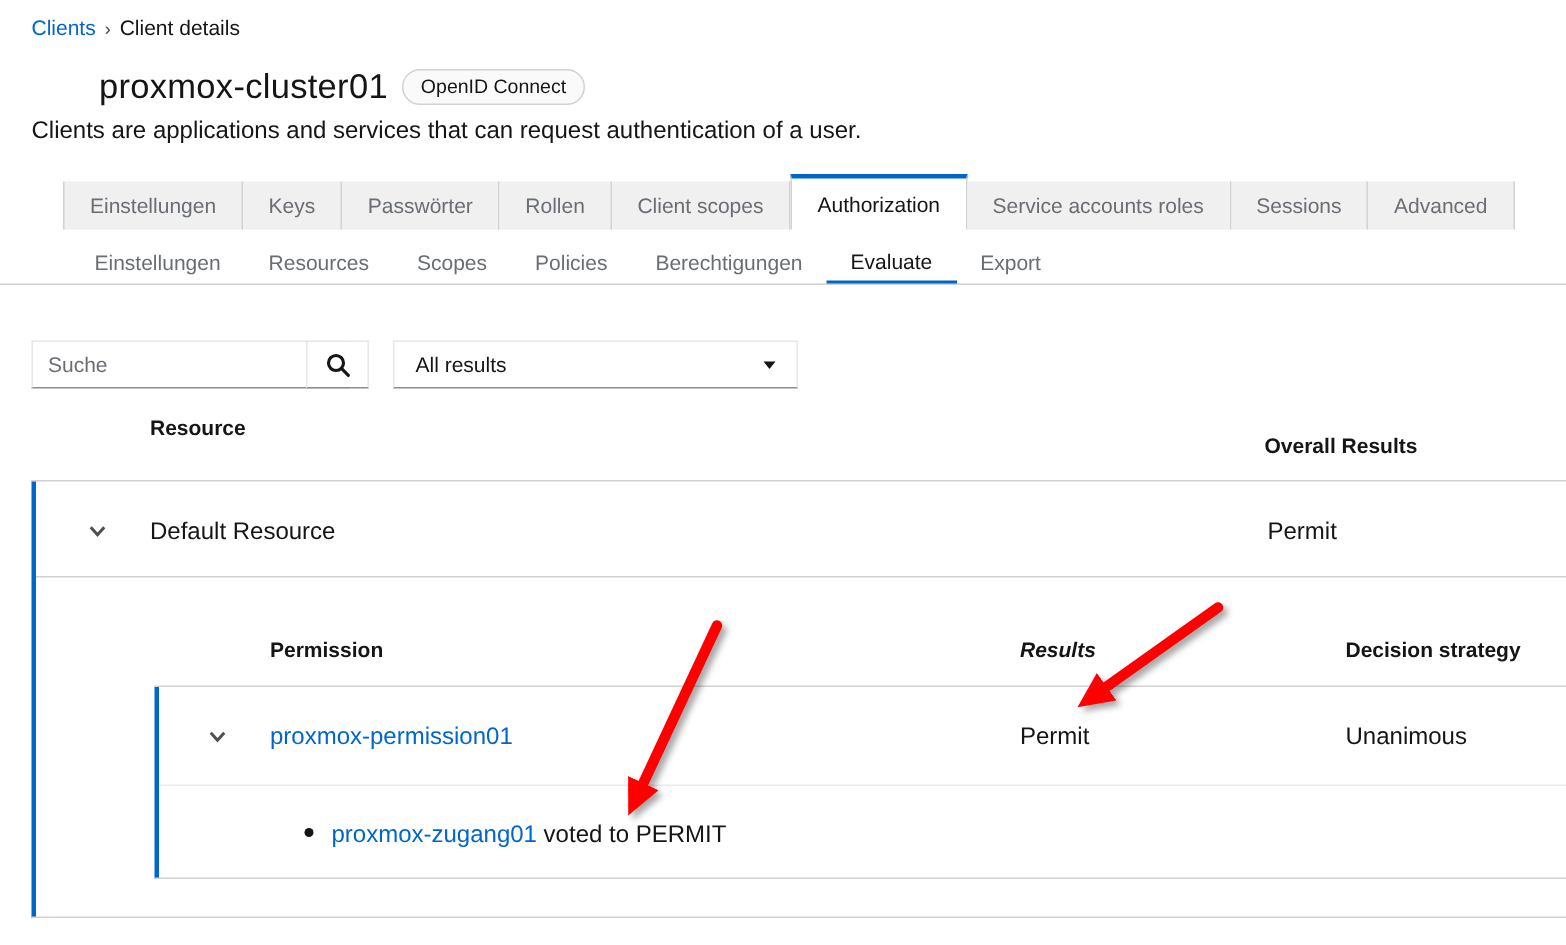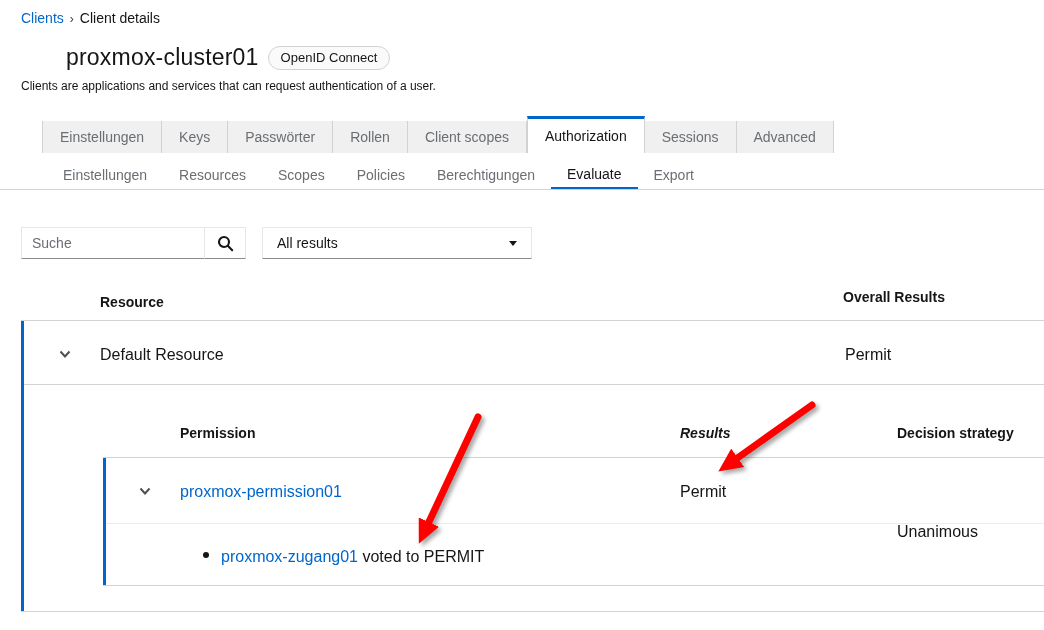--- a/index.html
+++ b/index.html
@@ -10,21 +10,21 @@
   
   .breadcrumb { position: absolute; left: 21px; top: 10px; display: flex; align-items: center; gap: 6px; font-size: 14px; }
   .breadcrumb .crumb-link { color: #0066cc; text-decoration: none; cursor: pointer; }
   .breadcrumb .crumb-sep { color: #3c3f42; font-size: 12px; padding-top: 1px; }
   .breadcrumb .crumb-current { color: #151515; }
 
   
   .title-row { position: absolute; left: 21px; top: 44px; display: flex; align-items: center; gap: 9px; }
   .page-title { font-size: 23px; font-weight: 400; color: #151515; letter-spacing: 0.2px; margin-left: 45px; }
   .badge { display: inline-flex; align-items: center; height: 24px; padding: 0 12px; border: 1px solid #d2d2d2; border-radius: 14px; background: #fafafa; font-size: 13px; color: #151515; }
-  .description { position: absolute; left: 21px; top: 79px; font-size: 12px; color: #151515; }
+  .description { position: absolute; left: 21px; top: 79px; font-size: 16px; color: #151515; }
 
   
   .tabs { position: absolute; left: 42px; top: 116px; height: 37px; display: flex; align-items: flex-end; }
   .tab { height: 32px; display: flex; align-items: center; padding: 0 17px; background: #f0f0f0; color: #6a6e73; font-size: 14px; border-right: 1px solid #d2d2d2; cursor: pointer; white-space: nowrap; }
   .tab:first-child { border-left: 1px solid #d2d2d2; }
   .tab.active { height: 37px; background: #fff; color: #151515; border-top: 3px solid #0066cc; border-left: 1px solid #d2d2d2; }
 
   
   .subtabs { position: absolute; left: 47px; top: 160px; height: 30px; display: flex; }
   .subtab { display: flex; align-items: center; padding: 0 16px; font-size: 14px; color: #6a6e73; cursor: pointer; white-space: nowrap; }
@@ -68,20 +68,21 @@
   </div>
   <p class="description">Clients are applications and services that can request authentication of a user.</p>
 
   <div class="tabs">
     <div class="tab">Einstellungen</div>
     <div class="tab">Keys</div>
     <div class="tab">Passwörter</div>
     <div class="tab">Rollen</div>
     <div class="tab">Client scopes</div>
     <div class="tab active">Authorization</div>
+    <div class="tab">Service accounts roles</div>
     <div class="tab">Sessions</div>
     <div class="tab">Advanced</div>
   </div>
 
   <div class="subtabs">
     <div class="subtab">Einstellungen</div>
     <div class="subtab">Resources</div>
     <div class="subtab">Scopes</div>
     <div class="subtab">Policies</div>
     <div class="subtab">Berechtigungen</div>
@@ -95,21 +96,21 @@
     <svg width="17" height="17" viewBox="0 0 17 17">
       <circle cx="7" cy="7" r="5" fill="none" stroke="#151515" stroke-width="2.1"></circle>
       <line x1="10.8" y1="10.8" x2="15.2" y2="15.2" stroke="#151515" stroke-width="2.1" stroke-linecap="round"></line>
     </svg>
   </button>
   <div class="filter-select">
     <span>All results</span>
     <span class="caret-down"></span>
   </div>
 
-  <div class="th" style="left:100px; top:294px;">Resource</div>
+  <div class="th" style="left:100px; top:277px;">Resource</div>
   <div class="th" style="left:843px; top:289px;">Overall Results</div>
   <div class="hline" style="left:21px; top:320px; width:1023px;"></div>
 
   <div class="vblue" style="left:21px; top:321px; height:291px;"></div>
 
   <button class="chev-btn" style="left:51px; top:340px;">
     <svg width="14" height="14" viewBox="0 0 14 14">
       <path d="M2.5 4.5 L7 9.5 L11.5 4.5" fill="none" stroke="#505050" stroke-width="2"></path>
     </svg>
   </button>
@@ -124,21 +125,21 @@
 
   <div class="vblue" style="left:103px; top:458px; height:128px;"></div>
 
   <button class="chev-btn" style="left:131px; top:477px;">
     <svg width="14" height="14" viewBox="0 0 14 14">
       <path d="M2.5 4.5 L7 9.5 L11.5 4.5" fill="none" stroke="#505050" stroke-width="2"></path>
     </svg>
   </button>
   <a class="td link" style="left:180px; top:483px;">proxmox-permission01</a>
   <div class="td" style="left:680px; top:483px;">Permit</div>
-  <div class="td" style="left:897px; top:483px;margin-top:40px;">Unanimous</div>
+  <div class="td" style="left:897px; top:483px;">Unanimous</div>
   <div class="hline light" style="left:106px; top:523px; width:938px;"></div>
 
   <span class="dot" style="left:203px; top:552px;"></span>
   <div class="td" style="left:221px; top:548px;">
     <a class="link">proxmox-zugang01</a><span> voted to PERMIT</span>
   </div>
   <div class="hline" style="left:103px; top:585px; width:941px;"></div>
 
   <div class="hline" style="left:21px; top:611px; width:1023px;"></div>
 

